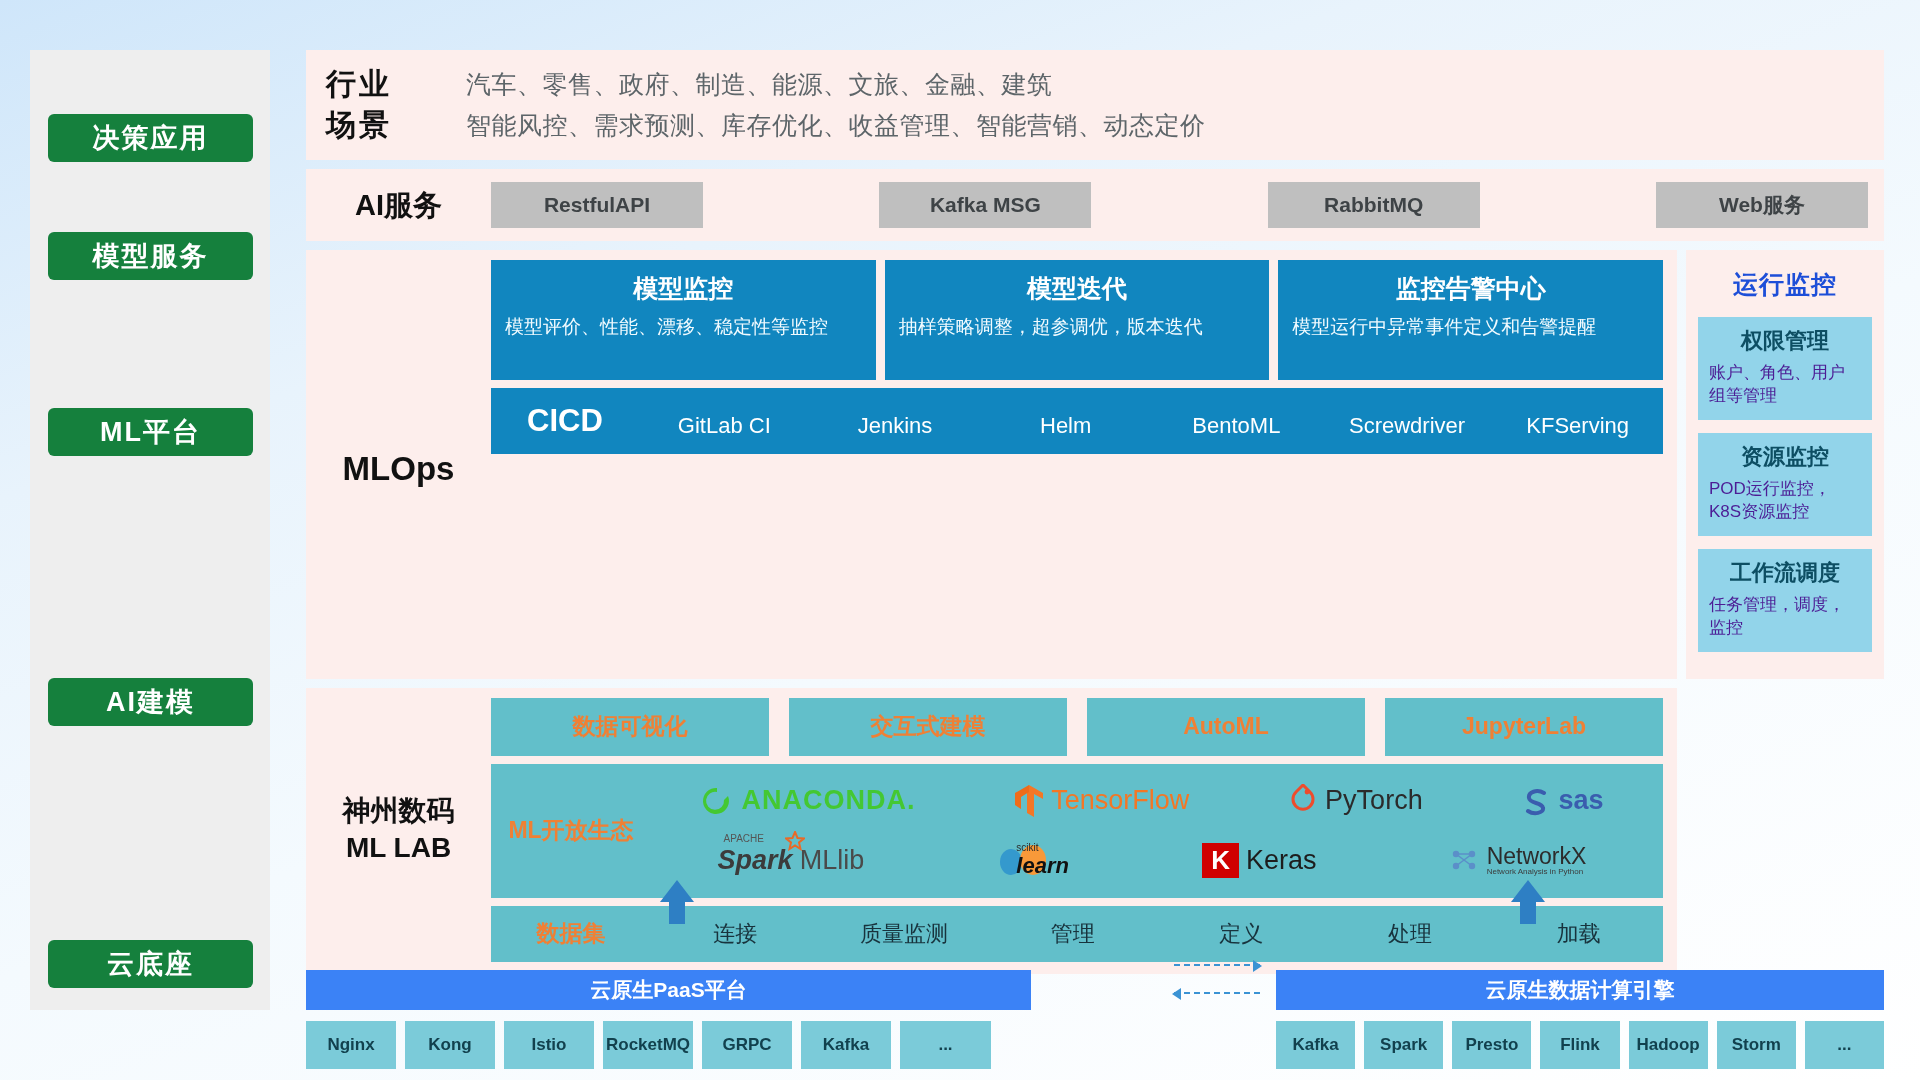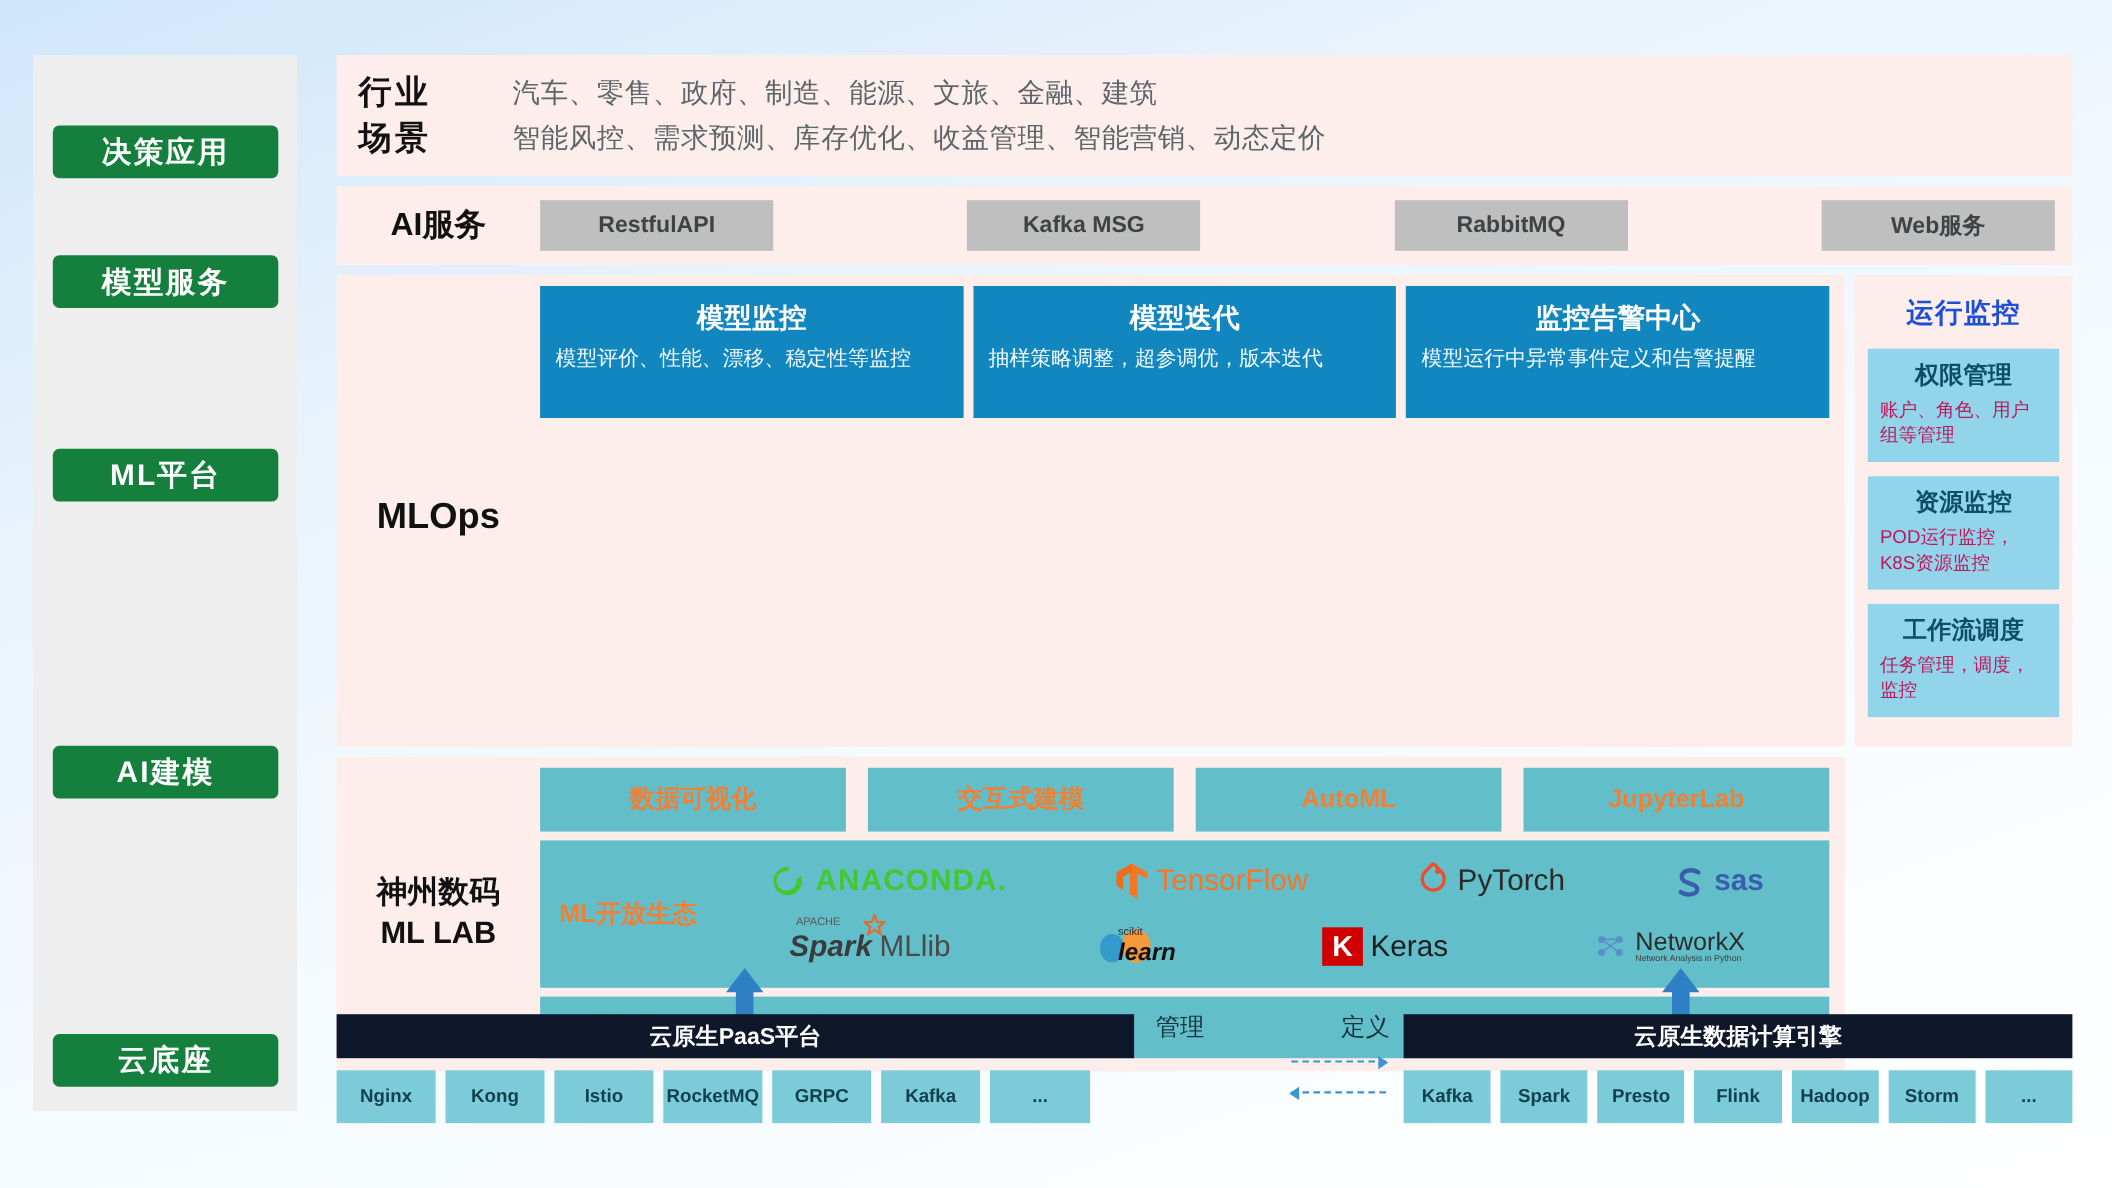--- a/index.html
+++ b/index.html
@@ -104,21 +104,21 @@
     display: flex; flex-direction: column;
     align-items: center;
     padding: 12px 12px 14px;
   }
   .mon-title { font-size: 25px; font-weight: bold; color: #1d4ed8; margin: 6px 0 16px; letter-spacing: 1px; }
   .mon-card {
     width: 100%; background: #92d4ea;
     margin-bottom: 13px; padding: 9px 11px 12px;
   }
   .mon-card h5 { font-size: 22px; font-weight: bold; color: #0d4e63; text-align: center; margin-bottom: 6px; }
-  .mon-card p { font-size: 17px; line-height: 1.35; color: #be185d; }
+  .mon-card p { font-size: 17px; line-height: 1.35; color: #4c1d95; }
 
   
   .row-lab { display: flex; gap: 9px; }
   .lab-wrap { flex: 1; background: #fdeeec; display: flex; padding: 10px 0 12px; }
   .lab-label {
     flex: 0 0 185px; display: flex; align-items: center; justify-content: center;
     font-size: 28px; font-weight: bold; color: #111; text-align: center; line-height: 1.3;
   }
   .lab-main { flex: 1; padding-right: 14px; display: flex; flex-direction: column; gap: 8px; }
   .lab-tools { display: flex; gap: 20px; }
@@ -147,23 +147,23 @@
   .cloud { position: absolute; left: 306px; top: 880px; width: 1578px; height: 160px; }
   .arrow-up {
     position: absolute; width: 0; height: 0;
     border-left: 17px solid transparent; border-right: 17px solid transparent;
     border-bottom: 22px solid #2e7fc4;
   }
   .arrow-stem { position: absolute; width: 16px; background: #2e7fc4; }
 
   .cloud-group { position: absolute; top: 42px; }
   .cloud-bar {
-    height: 40px; background: #0f172a; color: #fff;
+    height: 40px; background: #3b82f6; color: #fff;
     font-size: 21px; font-weight: bold;
-    display: flex; align-items: center; justify-content: center;
+    display: flex; align-items: center; justify-content: center; margin-top: 48px;
   }
   .cloud-chips { display: flex; gap: 9px; margin-top: 11px; }
   .cloud-chip {
     background: #7bcbd9; color: #12414e;
     font-size: 17px; font-weight: bold;
     height: 48px; display: flex; align-items: center; justify-content: center;
     text-align: center; line-height: 1.1; padding: 0 4px;
   }
   .dashes { position: absolute; left: 868px; top: 84px; width: 86px; }
   .dash-line { height: 0; border-top: 2px dashed #3b93d4; position: relative; margin-bottom: 26px; }
@@ -239,20 +239,31 @@
               <h4>模型监控</h4>
               <p>模型评价、性能、漂移、稳定性等监控</p>
             </div>
             <div class="mlops-card">
               <h4>模型迭代</h4>
               <p>抽样策略调整，超参调优，版本迭代</p>
             </div>
             <div class="mlops-card">
               <h4>监控告警中心</h4>
               <p>模型运行中异常事件定义和告警提醒</p>
+            </div>
+          </div>
+          <div class="cicd-bar">
+            <div class="cicd-title">CICD</div>
+            <div class="cicd-items">
+              <div class="cicd-item">GitLab CI</div>
+              <div class="cicd-item">Jenkins</div>
+              <div class="cicd-item">Helm</div>
+              <div class="cicd-item">BentoML</div>
+              <div class="cicd-item">Screwdriver</div>
+              <div class="cicd-item">KFServing</div>
             </div>
           </div>
         </div>
       </div>
 
       <div class="mon-col">
         <div class="mon-title">运行监控</div>
         <div class="mon-card">
           <h5>权限管理</h5>
           <p>账户、角色、用户组等管理</p>

